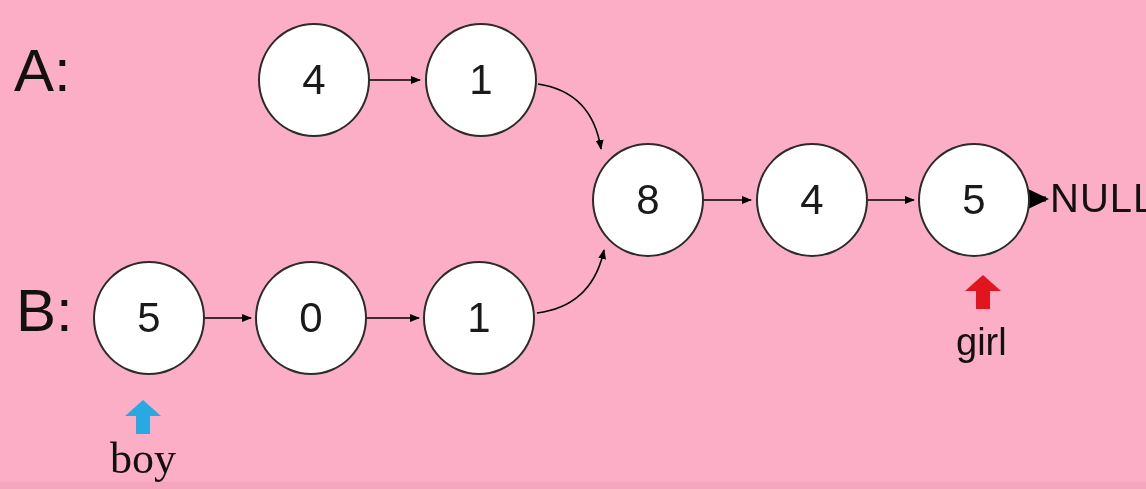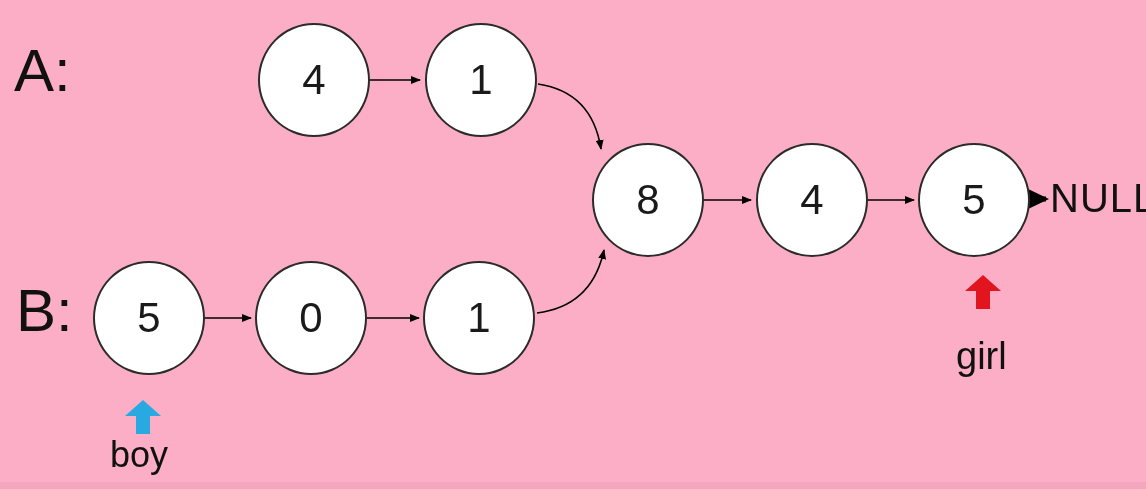--- a/index.html
+++ b/index.html
@@ -44,21 +44,21 @@
   }
   .caption {
     position: absolute;
     color: #111111;
     line-height: 1;
   }
   #null-label {
     font-size: 40px;
     letter-spacing: 1px;
   }
-  #boy-label { font-size: 36px; }
+  #boy-label { font-size: 44px; font-family: Liberation Serif, serif; }
   #girl-label { font-size: 38px; }
   #arrows-layer {
     position: absolute;
     left: 0;
     top: 0;
     pointer-events: none;
   }
   .pointer-arrow {
     position: absolute;
     width: 36px;
@@ -125,16 +125,16 @@
   <div class="pointer-arrow" id="boy-arrow">
     <div class="head"></div>
     <div class="stem"></div>
   </div>
   <div class="caption" id="boy-label" style="left:110px; top:437px">boy</div>
 
   <div class="pointer-arrow" id="girl-arrow">
     <div class="head"></div>
     <div class="stem"></div>
   </div>
-  <div class="caption" id="girl-label" style="left:956px; top:337px">girl</div>
+  <div class="caption" id="girl-label" style="left:956px; top:323px">girl</div>
 
   <div id="bottom-edge"></div>
 </div>
 
 </body></html>

